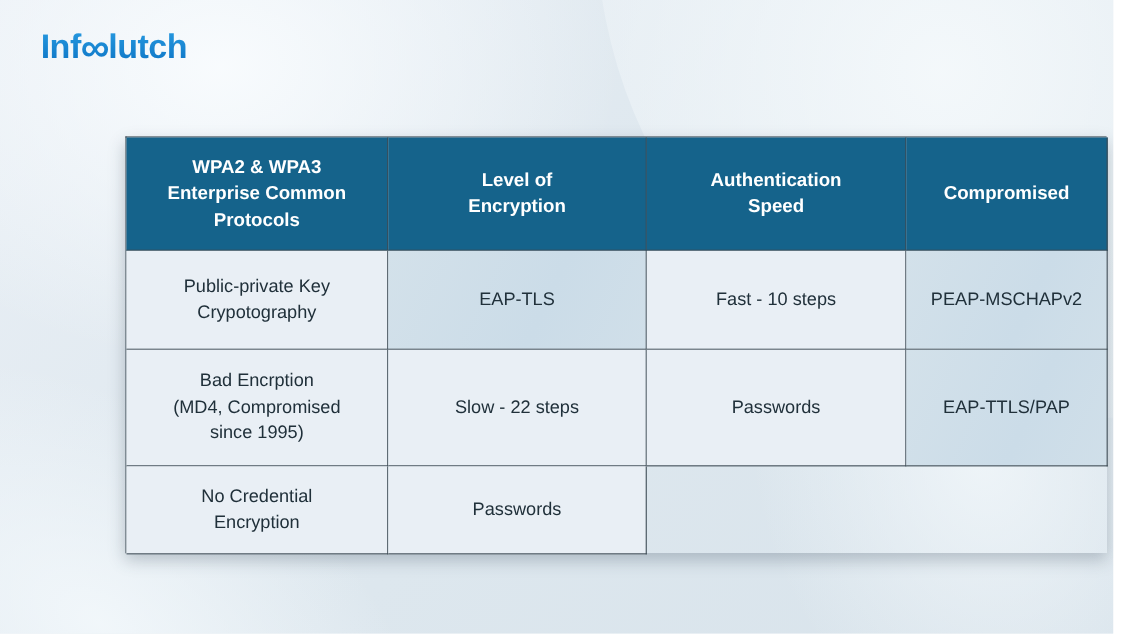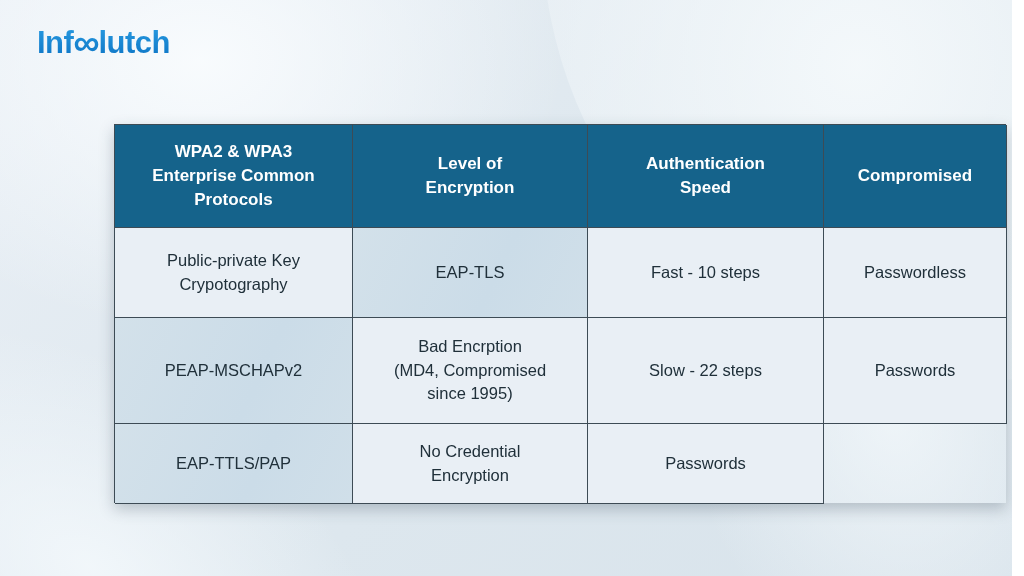--- a/index.html
+++ b/index.html
@@ -113,21 +113,20 @@
     <div class="cell th">Level of
 Encryption</div>
     <div class="cell th">Authentication
 Speed</div>
     <div class="cell th">Compromised</div>
 
     <div class="cell td">Public-private Key
 Crypotography</div>
     <div class="cell td td-first">EAP-TLS</div>
     <div class="cell td">Fast - 10 steps</div>
-    <div class="cell td">Passwordless</div>
 
     <div class="cell td td-first">PEAP-MSCHAPv2</div>
     <div class="cell td">Bad Encrption
 (MD4, Compromised
 since 1995)</div>
     <div class="cell td">Slow - 22 steps</div>
     <div class="cell td">Passwords</div>
 
     <div class="cell td td-first">EAP-TTLS/PAP</div>
     <div class="cell td">No Credential

